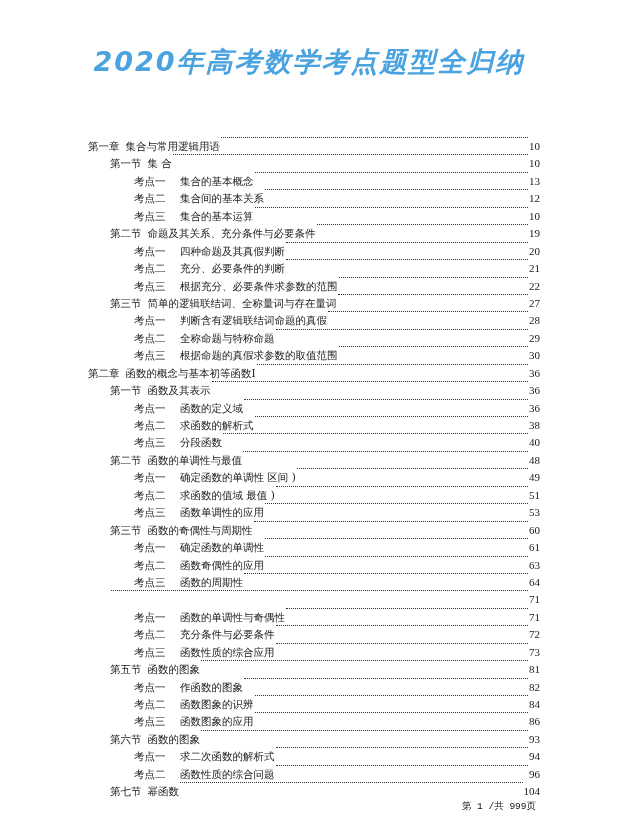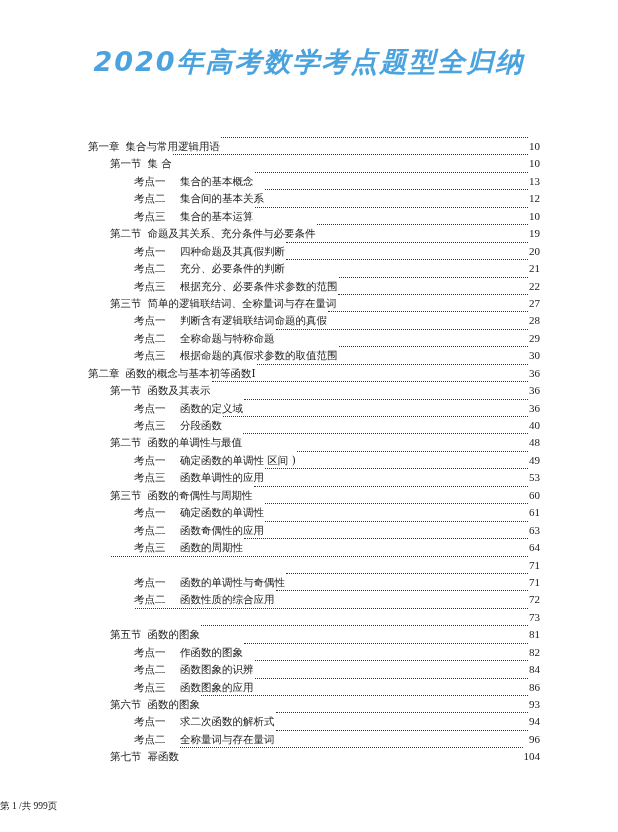--- a/index.html
+++ b/index.html
@@ -25,22 +25,22 @@
   .row .label { flex: 0 0 auto; }
   .row .prefix { display: inline-block; }
   .row.point .prefix { width: 46px; }
   .row.section .prefix, .row.chapter .prefix { margin-right: 6px; }
   .row .leader {
     flex: 1 1 auto; margin: 0 1px; height: 1px;
     border-bottom: 1px dotted #333; position: relative; top: -2px;
   }
   .row .page { flex: 0 0 auto; text-align: right; font-family: "Liberation Serif", serif; font-size: 11px; }
   .footer {
-    position: absolute; left: 0; width: 536px; top: 800px; text-align: left;
-    font-size: 9.5px; font-family: Liberation Serif, serif; color: #111;
+    position: absolute; left: 0; width: 536px; top: 800px; text-align: right;
+    font-size: 9.5px; font-family: Liberation Mono, monospace; color: #111;
   }
 </style>
 </head>
 <body>
 
 <div class="title">2020年高考数学考点题型全归纳</div>
 
 <div class="toc" id="toc">
     <div class="row chapter">
       <span class="label"><span class="prefix">第一章</span><span class="text">集合与常用逻辑用语</span></span>
@@ -116,35 +116,45 @@
       <span class="label"><span class="prefix">第一节</span><span class="text">函数及其表示</span></span>
       <span class="leader"></span>
       <span class="page">36</span>
     </div>
     <div class="row point">
       <span class="label"><span class="prefix">考点一</span><span class="text">函数的定义域</span></span>
       <span class="leader"></span>
       <span class="page">36</span>
     </div>
     <div class="row point">
+      <span class="label"><span class="prefix">考点二</span><span class="text">求函数的解析式</span></span>
+      <span class="leader"></span>
+      <span class="page">38</span>
+    </div>
+    <div class="row point">
       <span class="label"><span class="prefix">考点三</span><span class="text">分段函数</span></span>
       <span class="leader"></span>
       <span class="page">40</span>
     </div>
     <div class="row section">
       <span class="label"><span class="prefix">第二节</span><span class="text">函数的单调性与最值</span></span>
       <span class="leader"></span>
       <span class="page">48</span>
     </div>
     <div class="row point">
       <span class="label"><span class="prefix">考点一</span><span class="text">确定函数的单调性  区间  )</span></span>
       <span class="leader"></span>
       <span class="page">49</span>
     </div>
     <div class="row point">
+      <span class="label"><span class="prefix">考点二</span><span class="text">求函数的值域  最值  )</span></span>
+      <span class="leader"></span>
+      <span class="page">51</span>
+    </div>
+    <div class="row point">
       <span class="label"><span class="prefix">考点三</span><span class="text">函数单调性的应用</span></span>
       <span class="leader"></span>
       <span class="page">53</span>
     </div>
     <div class="row section">
       <span class="label"><span class="prefix">第三节</span><span class="text">函数的奇偶性与周期性</span></span>
       <span class="leader"></span>
       <span class="page">60</span>
     </div>
     <div class="row point">
@@ -165,25 +175,26 @@
     <div class="row section">
       <span class="leader"></span>
       <span class="page">71</span>
     </div>
     <div class="row point">
       <span class="label"><span class="prefix">考点一</span><span class="text">函数的单调性与奇偶性</span></span>
       <span class="leader"></span>
       <span class="page">71</span>
     </div>
     <div class="row point">
-      <span class="label"><span class="prefix">考点二</span><span class="text">函数性质的综合应用</span></span>
+      <span class="label"><span class="prefix">考点二</span><span class="text">充分条件与必要条件</span></span>
       <span class="leader"></span>
       <span class="page">72</span>
     </div>
     <div class="row point">
+      <span class="label"><span class="prefix">考点三</span><span class="text">函数性质的综合应用</span></span>
       <span class="leader"></span>
       <span class="page">73</span>
     </div>
     <div class="row section">
       <span class="label"><span class="prefix">第五节</span><span class="text">函数的图象</span></span>
       <span class="leader"></span>
       <span class="page">81</span>
     </div>
     <div class="row point">
       <span class="label"><span class="prefix">考点一</span><span class="text">作函数的图象</span></span>
@@ -204,21 +215,21 @@
       <span class="label"><span class="prefix">第六节</span><span class="text">函数的图象</span></span>
       <span class="leader"></span>
       <span class="page">93</span>
     </div>
     <div class="row point">
       <span class="label"><span class="prefix">考点一</span><span class="text">求二次函数的解析式</span></span>
       <span class="leader"></span>
       <span class="page">94</span>
     </div>
     <div class="row point">
-      <span class="label"><span class="prefix">考点二</span><span class="text">全称量词与存在量词</span></span>
+      <span class="label"><span class="prefix">考点二</span><span class="text">函数性质的综合问题</span></span>
       <span class="leader"></span>
       <span class="page">96</span>
     </div>
     <div class="row section">
       <span class="label"><span class="prefix">第七节</span><span class="text">幂函数</span></span>
       <span class="leader"></span>
       <span class="page">104</span>
     </div>
   </div>
 

